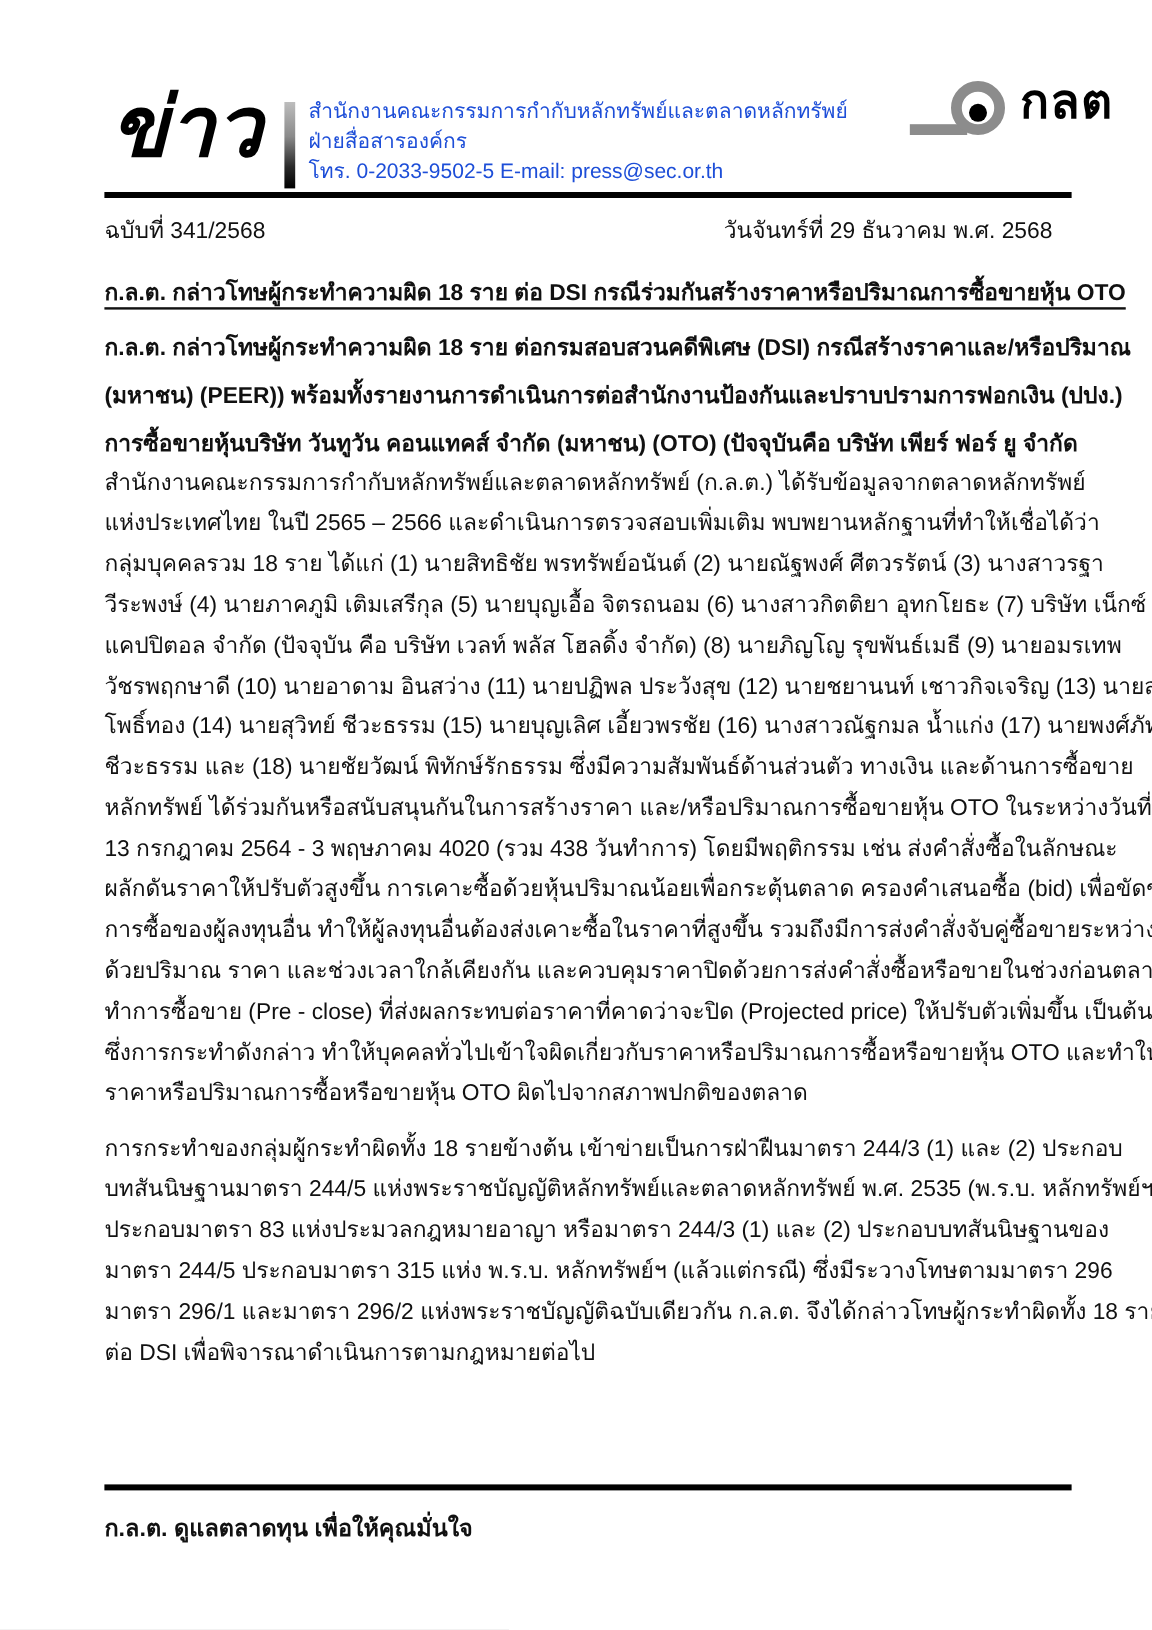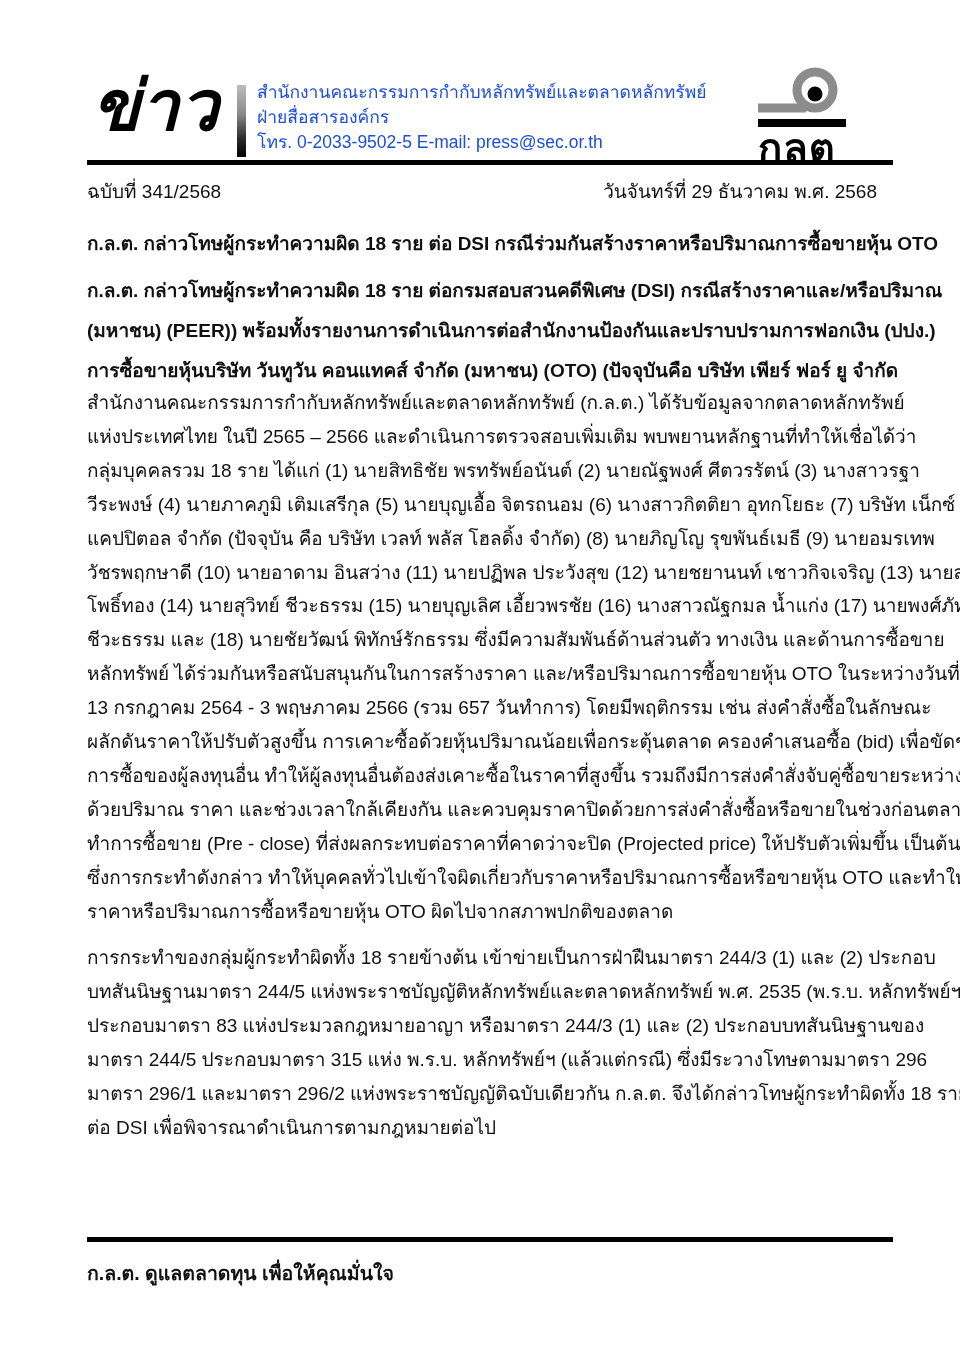--- a/index.html
+++ b/index.html
@@ -22,41 +22,42 @@
   .sep-bar{
     position:absolute;left:237px;top:85px;width:9px;height:72px;
     background:linear-gradient(to bottom,#bdbdbd 0%,#8a8a8a 40%,#2a2a2a 75%,#000 100%);
   }
   .org-info{
     position:absolute;left:257px;top:80px;
     font-size:17.5px;line-height:25px;color:#1d4ed8;
   }
   .sec-logo{
     position:absolute;left:758px;top:64px;width:96px;
-    display:flex;flex-direction:column;align-items:flex-start;
+    display:flex;flex-direction:row;align-items:flex-start;
   }
   .sec-logo .bar{width:88px;height:8px;background:#000;margin-top:1px;}
   .sec-logo .logo-text{
     font-size:40px;font-weight:bold;line-height:1.0;color:#000;
     letter-spacing:1px;margin-top:1px;
   }
   .header-divider{
     position:absolute;left:87px;top:160px;width:806px;height:5px;background:#000;
   }
   
   .meta-row{
     position:absolute;left:87px;top:176px;width:790px;
     display:flex;justify-content:space-between;
     font-size:19px;
     text-align:center;
   }
   
   .headline{
     position:absolute;left:87px;top:228px;width:806px;
     font-size:19px;font-weight:bold;white-space:nowrap;
+    text-decoration:underline;
     text-decoration-thickness:1.5px;
     text-underline-offset:6px;
   }
   
   .lead{
     position:absolute;left:87px;top:271px;width:806px;
     font-size:19px;font-weight:bold;line-height:40px;
   }
   .para1{
     position:absolute;left:87px;top:386px;width:806px;
@@ -121,21 +122,21 @@
   <div class="para1">
       <div class="tline">สำนักงานคณะกรรมการกำกับหลักทรัพย์และตลาดหลักทรัพย์ (ก.ล.ต.) ได้รับข้อมูลจากตลาดหลักทรัพย์</div>
       <div class="tline">แห่งประเทศไทย ในปี 2565 – 2566 และดำเนินการตรวจสอบเพิ่มเติม พบพยานหลักฐานที่ทำให้เชื่อได้ว่า</div>
       <div class="tline">กลุ่มบุคคลรวม 18 ราย ได้แก่ (1) นายสิทธิชัย พรทรัพย์อนันต์ (2) นายณัฐพงศ์ ศีตวรรัตน์ (3) นางสาวรฐา</div>
       <div class="tline">วีระพงษ์ (4) นายภาคภูมิ เติมเสรีกุล (5) นายบุญเอื้อ จิตรถนอม (6) นางสาวกิตติยา อุทกโยธะ (7) บริษัท เน็กซ์ ทู</div>
       <div class="tline">แคปปิตอล จำกัด (ปัจจุบัน คือ บริษัท เวลท์ พลัส โฮลดิ้ง จำกัด) (8) นายภิญโญ รุขพันธ์เมธี (9) นายอมรเทพ</div>
       <div class="tline">วัชรพฤกษาดี (10) นายอาดาม อินสว่าง (11) นายปฏิพล ประวังสุข (12) นายชยานนท์ เชาวกิจเจริญ (13) นายสถาพร</div>
       <div class="tline">โพธิ์ทอง (14) นายสุวิทย์ ชีวะธรรม (15) นายบุญเลิศ เอี้ยวพรชัย (16) นางสาวณัฐกมล น้ำแก่ง (17) นายพงศ์ภัทร</div>
       <div class="tline">ชีวะธรรม และ (18) นายชัยวัฒน์ พิทักษ์รักธรรม ซึ่งมีความสัมพันธ์ด้านส่วนตัว ทางเงิน และด้านการซื้อขาย</div>
       <div class="tline">หลักทรัพย์ ได้ร่วมกันหรือสนับสนุนกันในการสร้างราคา และ/หรือปริมาณการซื้อขายหุ้น OTO ในระหว่างวันที่</div>
-      <div class="tline">13 กรกฎาคม 2564 - 3 พฤษภาคม 2566 (รวม 657 วันทำการ) โดยมีพฤติกรรม เช่น ส่งคำสั่งซื้อในลักษณะ</div>
+      <div class="tline">13 กรกฎาคม 2564 - 3 พฤษภาคม 4020 (รวม 438 วันทำการ) โดยมีพฤติกรรม เช่น ส่งคำสั่งซื้อในลักษณะ</div>
       <div class="tline">ผลักดันราคาให้ปรับตัวสูงขึ้น การเคาะซื้อด้วยหุ้นปริมาณน้อยเพื่อกระตุ้นตลาด ครองคำเสนอซื้อ (bid) เพื่อขัดขวาง</div>
       <div class="tline">การซื้อของผู้ลงทุนอื่น ทำให้ผู้ลงทุนอื่นต้องส่งเคาะซื้อในราคาที่สูงขึ้น รวมถึงมีการส่งคำสั่งจับคู่ซื้อขายระหว่างกัน</div>
       <div class="tline">ด้วยปริมาณ ราคา และช่วงเวลาใกล้เคียงกัน และควบคุมราคาปิดด้วยการส่งคำสั่งซื้อหรือขายในช่วงก่อนตลาดปิด</div>
       <div class="tline">ทำการซื้อขาย (Pre - close) ที่ส่งผลกระทบต่อราคาที่คาดว่าจะปิด (Projected price) ให้ปรับตัวเพิ่มขึ้น เป็นต้น</div>
       <div class="tline">ซึ่งการกระทำดังกล่าว ทำให้บุคคลทั่วไปเข้าใจผิดเกี่ยวกับราคาหรือปริมาณการซื้อหรือขายหุ้น OTO และทำให้</div>
       <div class="tline">ราคาหรือปริมาณการซื้อหรือขายหุ้น OTO ผิดไปจากสภาพปกติของตลาด</div>
     </div>
 
   <div class="para2">
       <div class="tline">การกระทำของกลุ่มผู้กระทำผิดทั้ง 18 รายข้างต้น เข้าข่ายเป็นการฝ่าฝืนมาตรา 244/3 (1) และ (2) ประกอบ</div>

